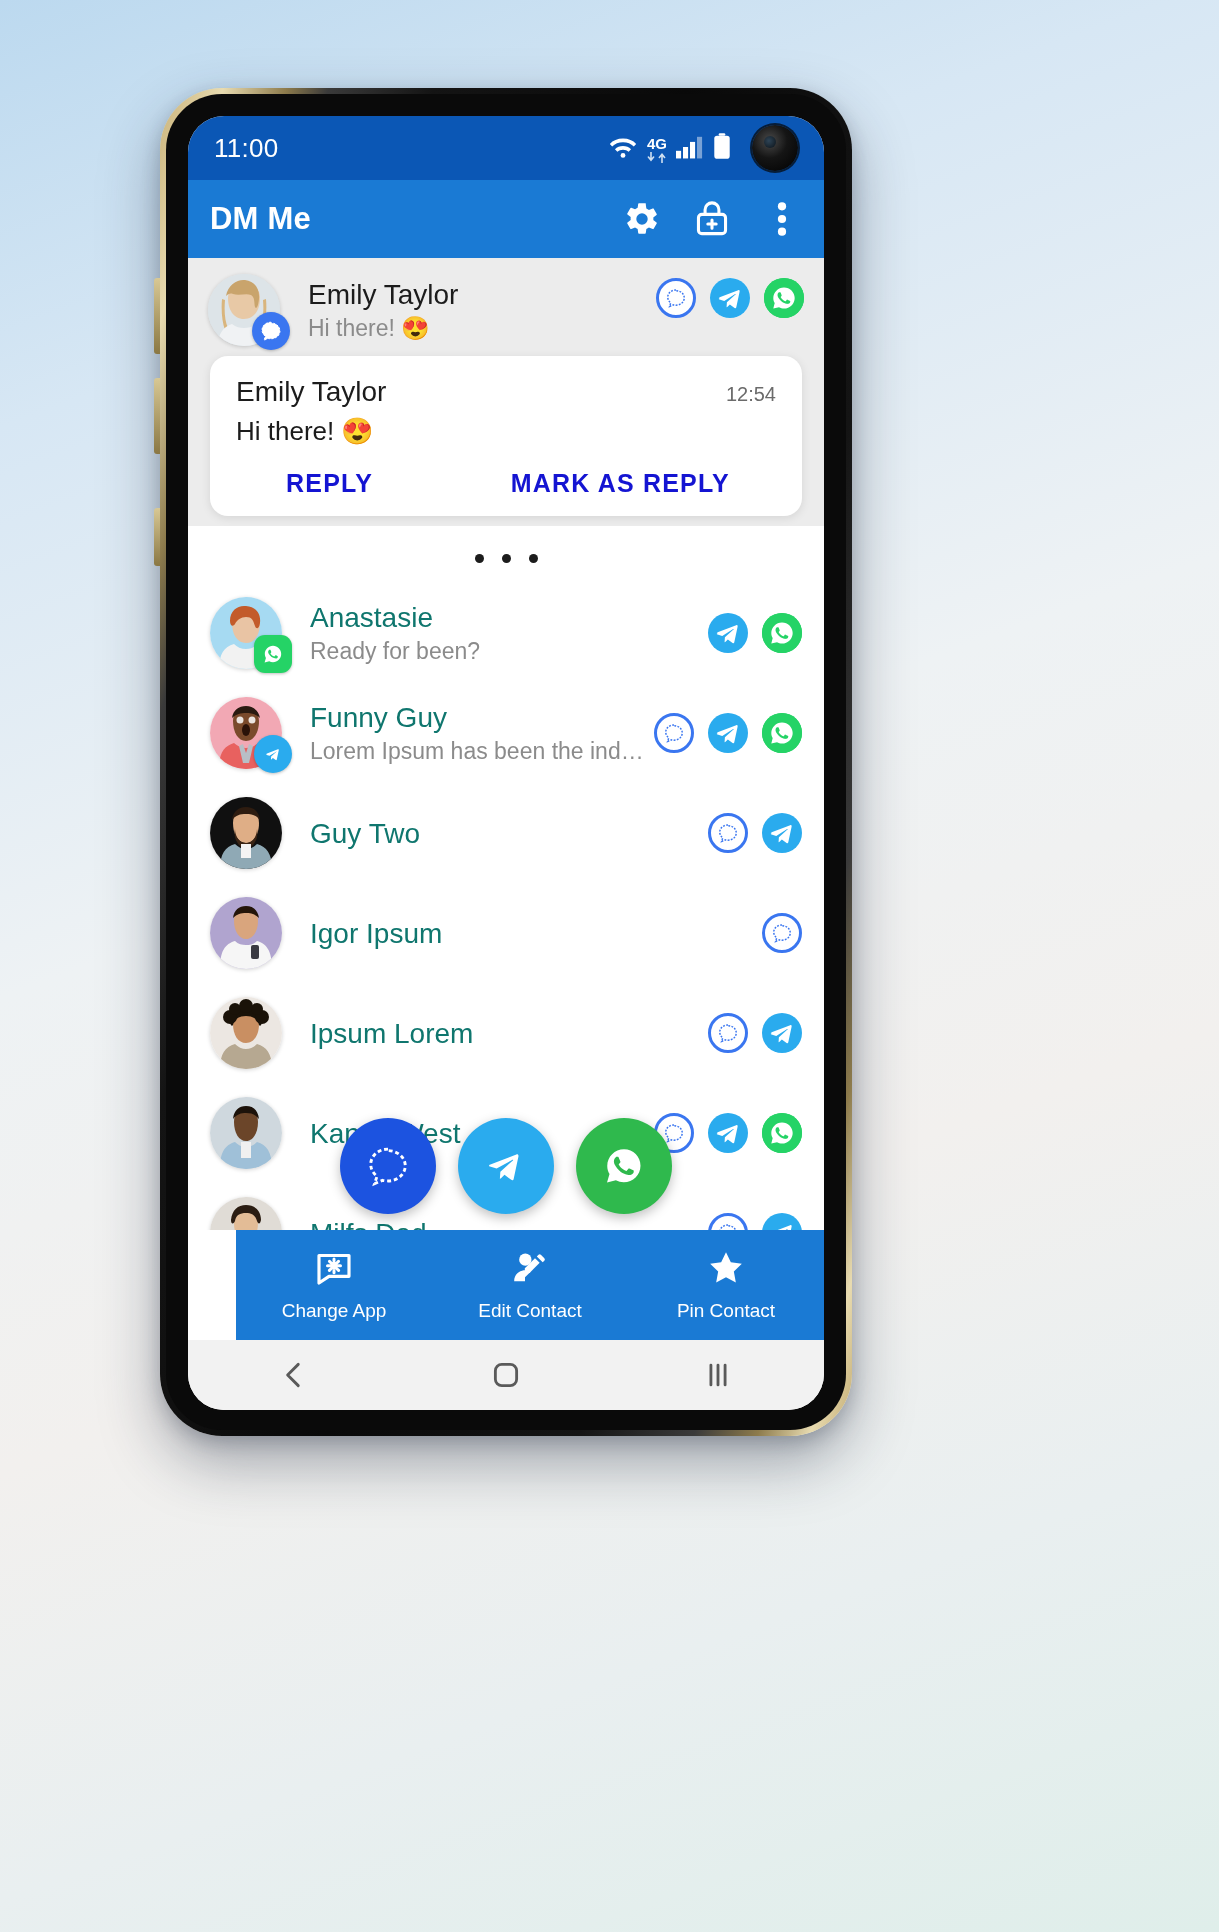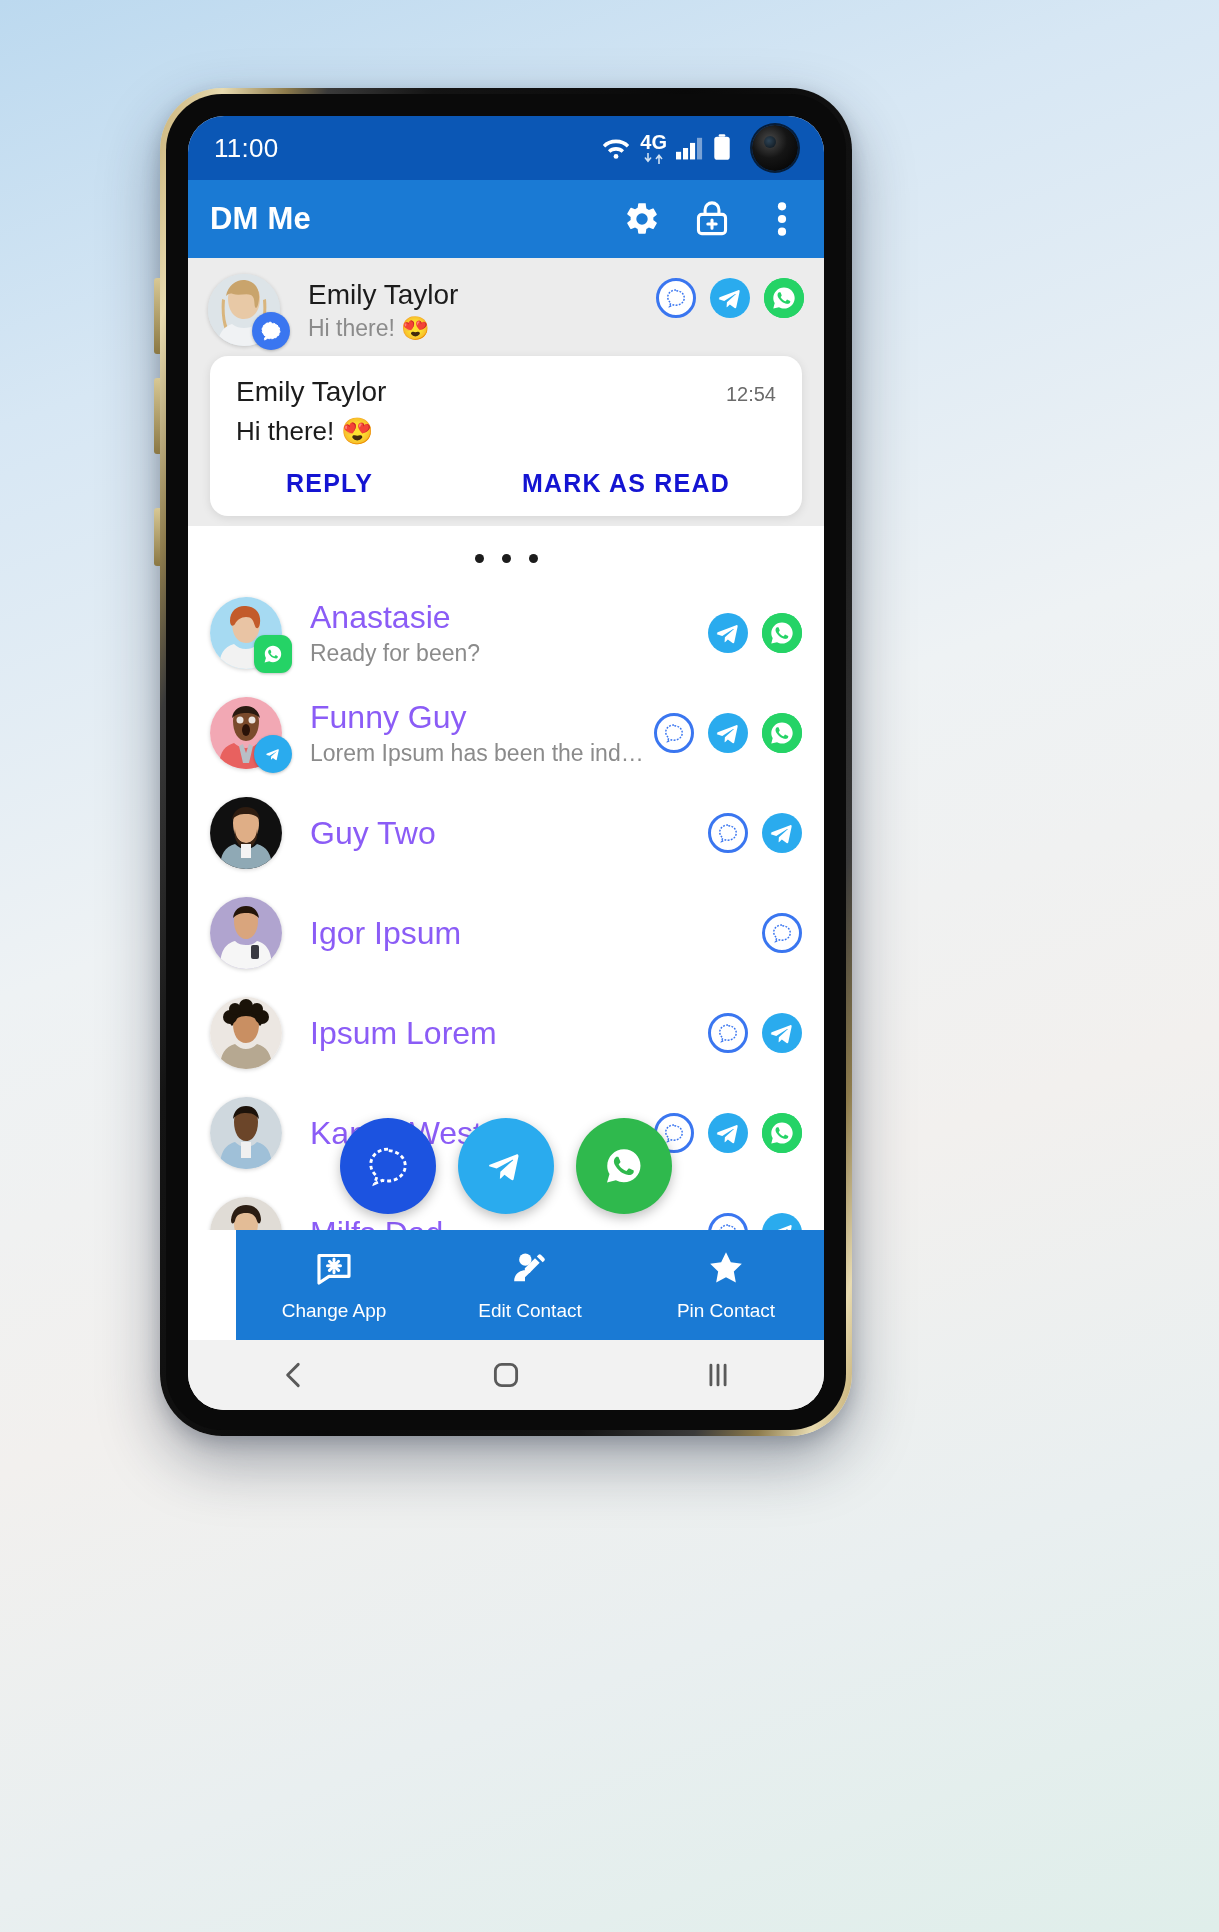--- a/index.html
+++ b/index.html
@@ -54,21 +54,21 @@
     position:absolute; right:26px; top:50%; transform:translateY(-50%);
     width:46px; height:46px; border-radius:50%;
     background:radial-gradient(circle at 38% 34%, #4a4a4a 0%, #151515 42%, #000 100%);
     box-shadow:0 0 0 2px #071d38;
   }
   #camera-hole::after{
     content:""; position:absolute; left:12px; top:11px;
     width:12px; height:12px; border-radius:50%;
     background:radial-gradient(circle at 40% 40%, #2e4456, #0b1218);
   }
-  #netlabel{ font-size:20px; font-weight:700; line-height:1; margin-bottom:1px; }
+  #netlabel{ font-size:15px; font-weight:700; line-height:1; margin-bottom:1px; }
   .net-wrap{ display:flex; flex-direction:column; align-items:center; }
 
   
   #appbar{
     height:78px; background:#1a7ad4; flex:none;
     display:flex; align-items:center; padding:0 22px;
     color:#fff;
   }
   #app-title{ font-size:31px; font-weight:700; letter-spacing:.2px; }
   #appbar-actions{ margin-left:auto; display:flex; align-items:center; gap:30px; }
@@ -134,21 +134,21 @@
   .dot{ width:9px; height:9px; border-radius:50%; background:#1c1c1c; }
 
   
   #contacts{ background:#fff; }
   .crow{
     display:flex; align-items:center; padding:11px 22px;
     min-height:100px; position:relative;
   }
   .crow .cav{ flex:none; }
   .crow-texts{ margin-left:28px; flex:1; min-width:0; }
-  .crow-name{ font-size:32px; color:#8b5cf6; line-height:1.25; }
+  .crow-name{ font-size:28px; color:#0f766e; line-height:1.25; }
   .crow-msg{ font-size:23px; color:#8b8b8b; line-height:1.3; margin-top:2px;
              white-space:nowrap; overflow:hidden; text-overflow:ellipsis; max-width:400px; }
   .crow-apps{ display:flex; gap:14px; flex:none; }
 
   
   #fabs{
     position:absolute; left:0; right:0; bottom:16px;
     display:flex; justify-content:center; align-items:center; gap:22px;
     pointer-events:none;
   }
@@ -290,21 +290,21 @@
           </div>
 
           <div id="notif-card">
             <div id="card-row1">
               <div id="card-name">Emily Taylor</div>
               <div id="card-time">12:54</div>
             </div>
             <div id="card-msg">Hi there! 😍</div>
             <div id="card-actions">
               <button class="card-btn" id="btn-reply">REPLY</button>
-              <button class="card-btn" id="btn-mark">MARK AS READ</button>
+              <button class="card-btn" id="btn-mark">MARK AS REPLY</button>
             </div>
           </div>
         </div>
 
         <div id="dots">
           <span class="dot"></span>
           <span class="dot"></span>
           <span class="dot"></span>
         </div>
 

